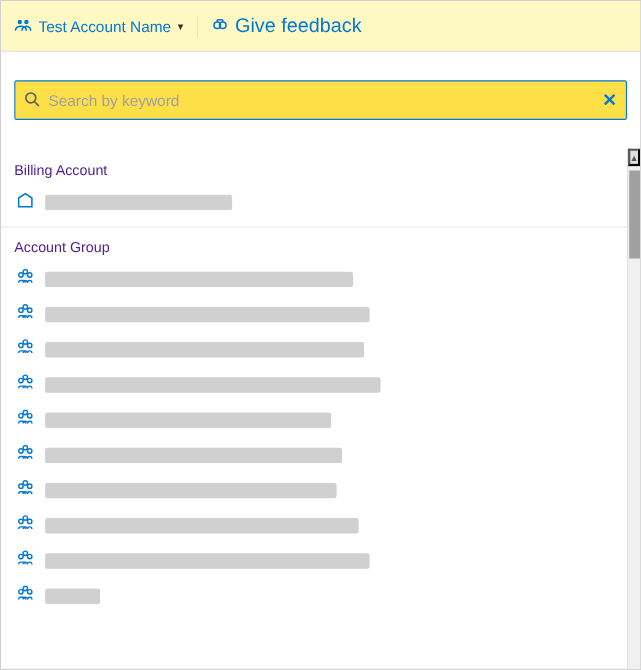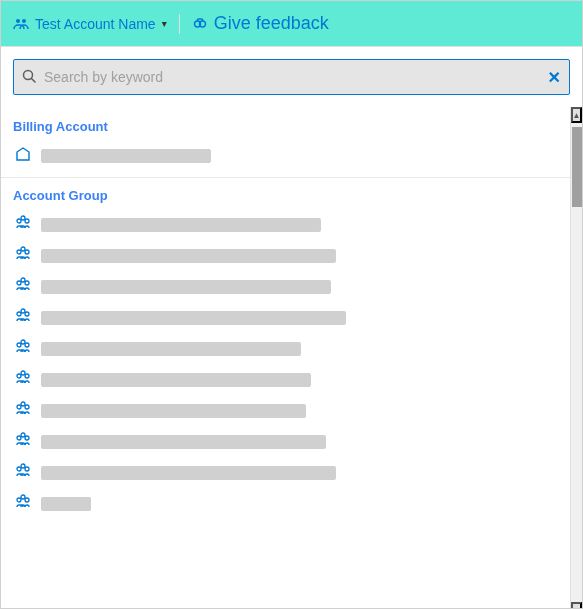--- a/index.html
+++ b/index.html
@@ -13,21 +13,21 @@
       border: 1px solid #d0d0d0;
     }
 
     
     .header {
       display: flex;
       align-items: center;
       padding: 0 12px;
       height: 46px;
       border-bottom: 1px solid #e0e0e0;
-      background: #5eead4;
+      background: #fef9c3;
     }
     .account-section {
       display: flex;
       align-items: center;
       gap: 6px;
       cursor: pointer;
     }
     .account-icon {
       color: #0078d4;
       font-size: 16px;
@@ -59,25 +59,25 @@
     }
     .feedback-label {
       color: #0078d4;
       font-size: 18px;
     }
 
     
     .search-bar {
       display: flex;
       align-items: center;
-      margin: 12px 12px;
+      margin: 26px 12px;
       border: 1.5px solid #0078d4;
       border-radius: 2px;
       height: 36px;
-      background: #e5e5e5;
+      background: #fde047;
     }
     .search-icon-wrap {
       padding: 0 8px;
       color: #605e5c;
       font-size: 14px;
     }
     .search-input {
       flex: 1;
       border: none;
       outline: none;
@@ -134,23 +134,23 @@
       height: 80px;
       background: #a0a0a0;
       position: absolute;
       left: 1px;
       top: 20px;
       border-radius: 0;
     }
 
     
     .section-header {
-      color: #3b82f6;
+      color: #4c1d95;
       font-size: 13px;
-      font-weight: 700;
+      font-weight: 400;
       padding: 4px 12px 6px 12px;
     }
 
     
     .list-item {
       display: flex;
       align-items: center;
       padding: 6px 12px;
       gap: 8px;
       cursor: pointer;

